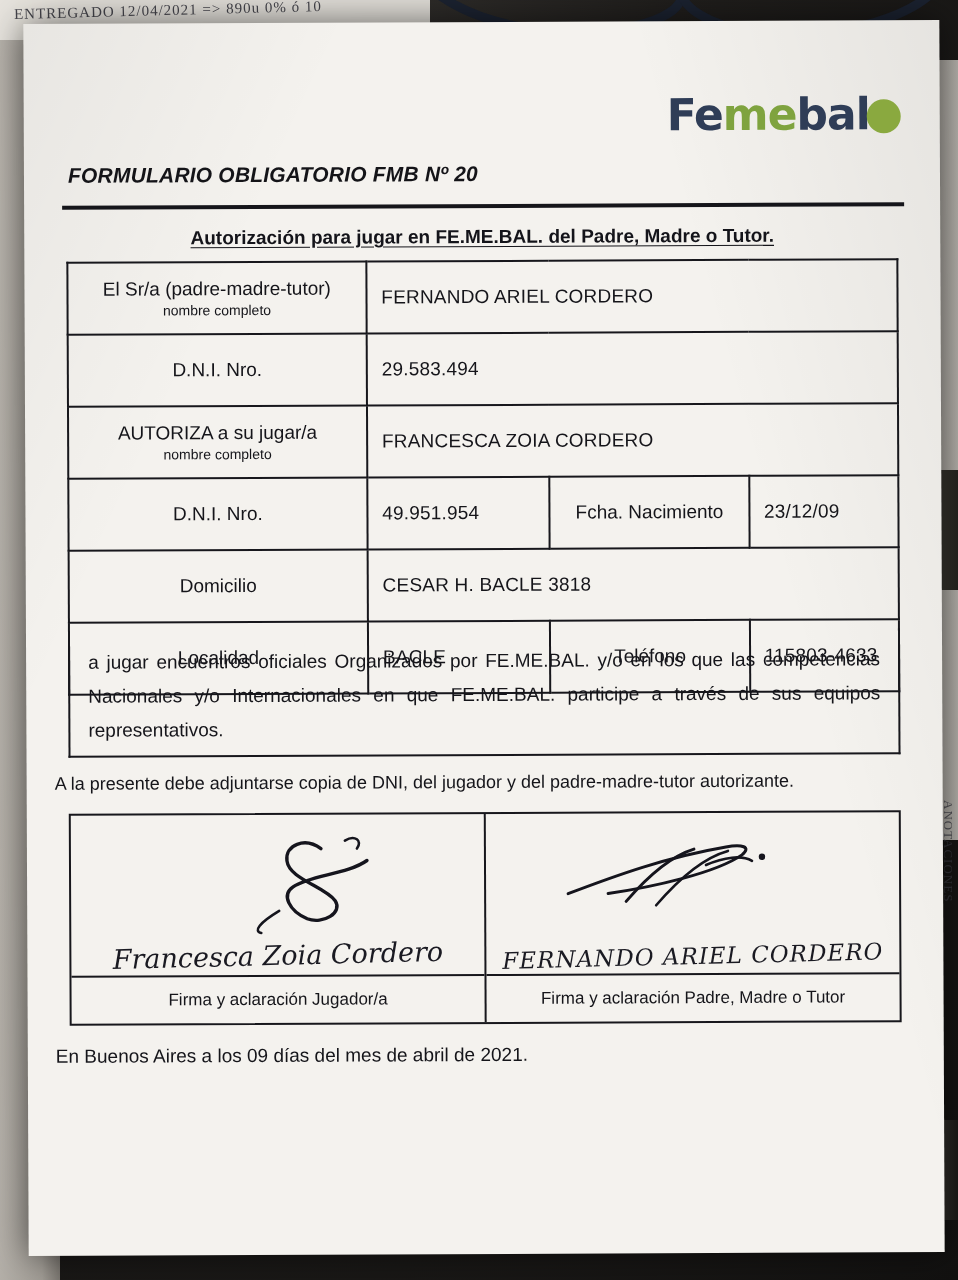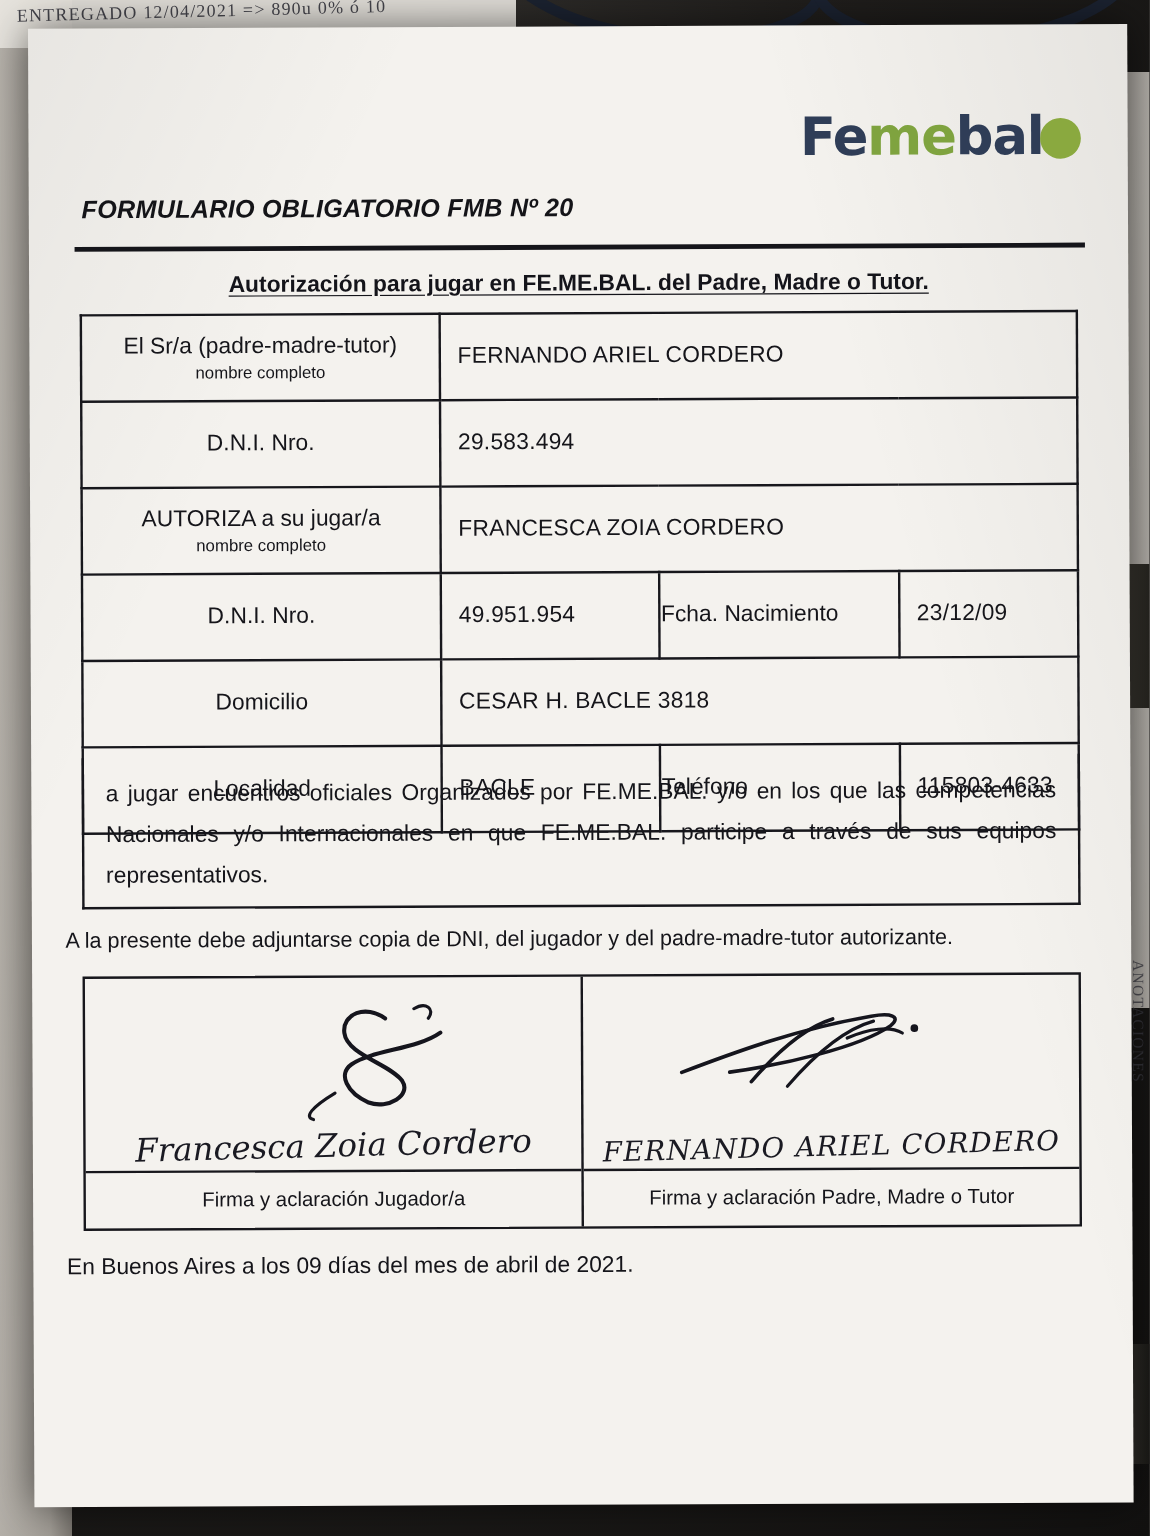--- a/index.html
+++ b/index.html
@@ -188,20 +188,21 @@
     display: block;
     font-size: 14px;
     margin-top: 3px;
   }
   .val {
     padding-left: 14px !important;
     font-size: 21px;
     letter-spacing: .2px;
   }
   .mid-lbl {
+    text-align: center;
     font-size: 19px;
   }
 
   
   .parabox {
     position: absolute;
     left: 42px;
     top: 608px;
     width: 832px;
     height: 126px;

